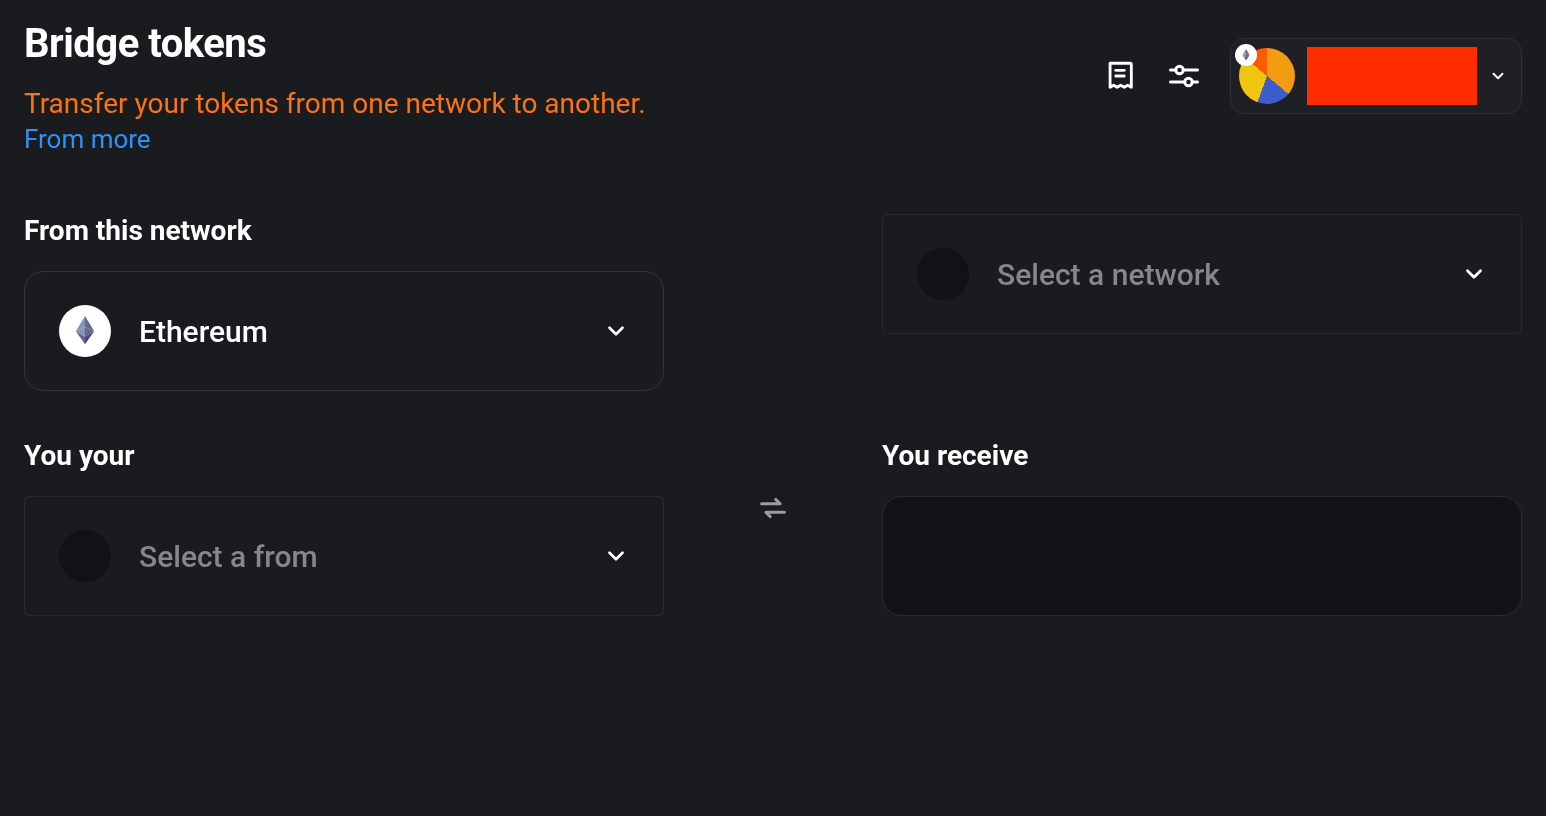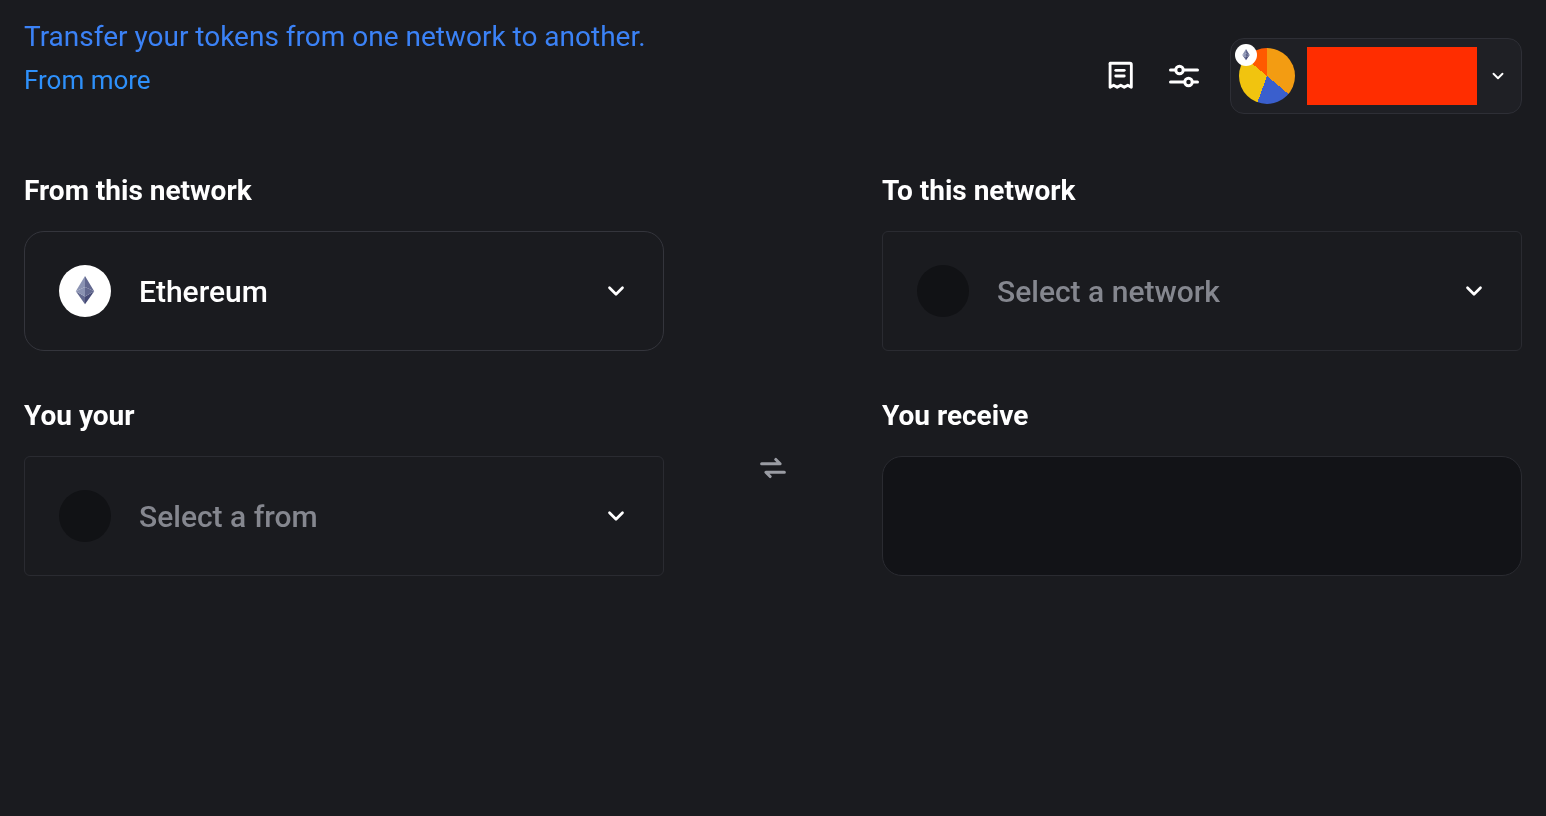--- a/index.html
+++ b/index.html
@@ -26,23 +26,23 @@
       flex: 1;
     }
     .page-title {
       font-size: 40px;
       font-weight: 700;
       letter-spacing: -0.5px;
       margin-bottom: 20px;
     }
     .page-subtitle {
       font-size: 28px;
-      color: #3b82f6;
+      color: #f97316;
       font-weight: 400;
-      margin-bottom: 12px;
+      margin-bottom: 4px;
     }
     .show-more {
       font-size: 26px;
       color: #2e90fa;
       cursor: pointer;
       font-weight: 400;
     }
     .header-controls {
       display: flex;
       align-items: center;
@@ -183,20 +183,21 @@
       border-radius: 20px;
       height: 120px;
     }
     .spacer-mid { grid-column: 2; grid-row: 1; }
   </style>
 </head>
 <body>
 
 <div class="header-row">
   <div class="title-block">
+    <h1 class="page-title">Bridge tokens</h1>
     <p class="page-subtitle">Transfer your tokens from one network to another.</p>
     <a class="show-more">From more</a>
   </div>
   <div class="header-controls">
     <div class="icon-button">
       <svg width="34" height="34" viewBox="0 0 24 24" fill="none" stroke="currentColor" stroke-width="2" stroke-linecap="round" stroke-linejoin="round">
         <path d="M5 3h14a1 1 0 0 1 1 1v16l-2.5-1.5L15 20l-2.5-1.5L10 20l-2.5-1.5L5 20V4a1 1 0 0 1 0-1z"></path>
         <line x1="9" y1="8" x2="15" y2="8"></line>
         <line x1="9" y1="12" x2="15" y2="12"></line>
       </svg>
@@ -248,21 +249,20 @@
       </div>
       <svg width="26" height="26" viewBox="0 0 24 24" fill="none" stroke="currentColor" stroke-width="2.5" stroke-linecap="round" stroke-linejoin="round">
         <polyline points="6 9 12 15 18 9"></polyline>
       </svg>
     </div>
   </div>
 
   <div class="spacer-mid"></div>
 
   <div class="col-right" style="grid-row:1">
-    <div class="section-label">To this network</div>
     <div class="select-box muted">
       <div class="select-left">
         <div class="token-icon empty"></div>
         <span class="select-label placeholder">Select a network</span>
       </div>
       <svg width="26" height="26" viewBox="0 0 24 24" fill="none" stroke="currentColor" stroke-width="2.5" stroke-linecap="round" stroke-linejoin="round">
         <polyline points="6 9 12 15 18 9"></polyline>
       </svg>
     </div>
   </div>

